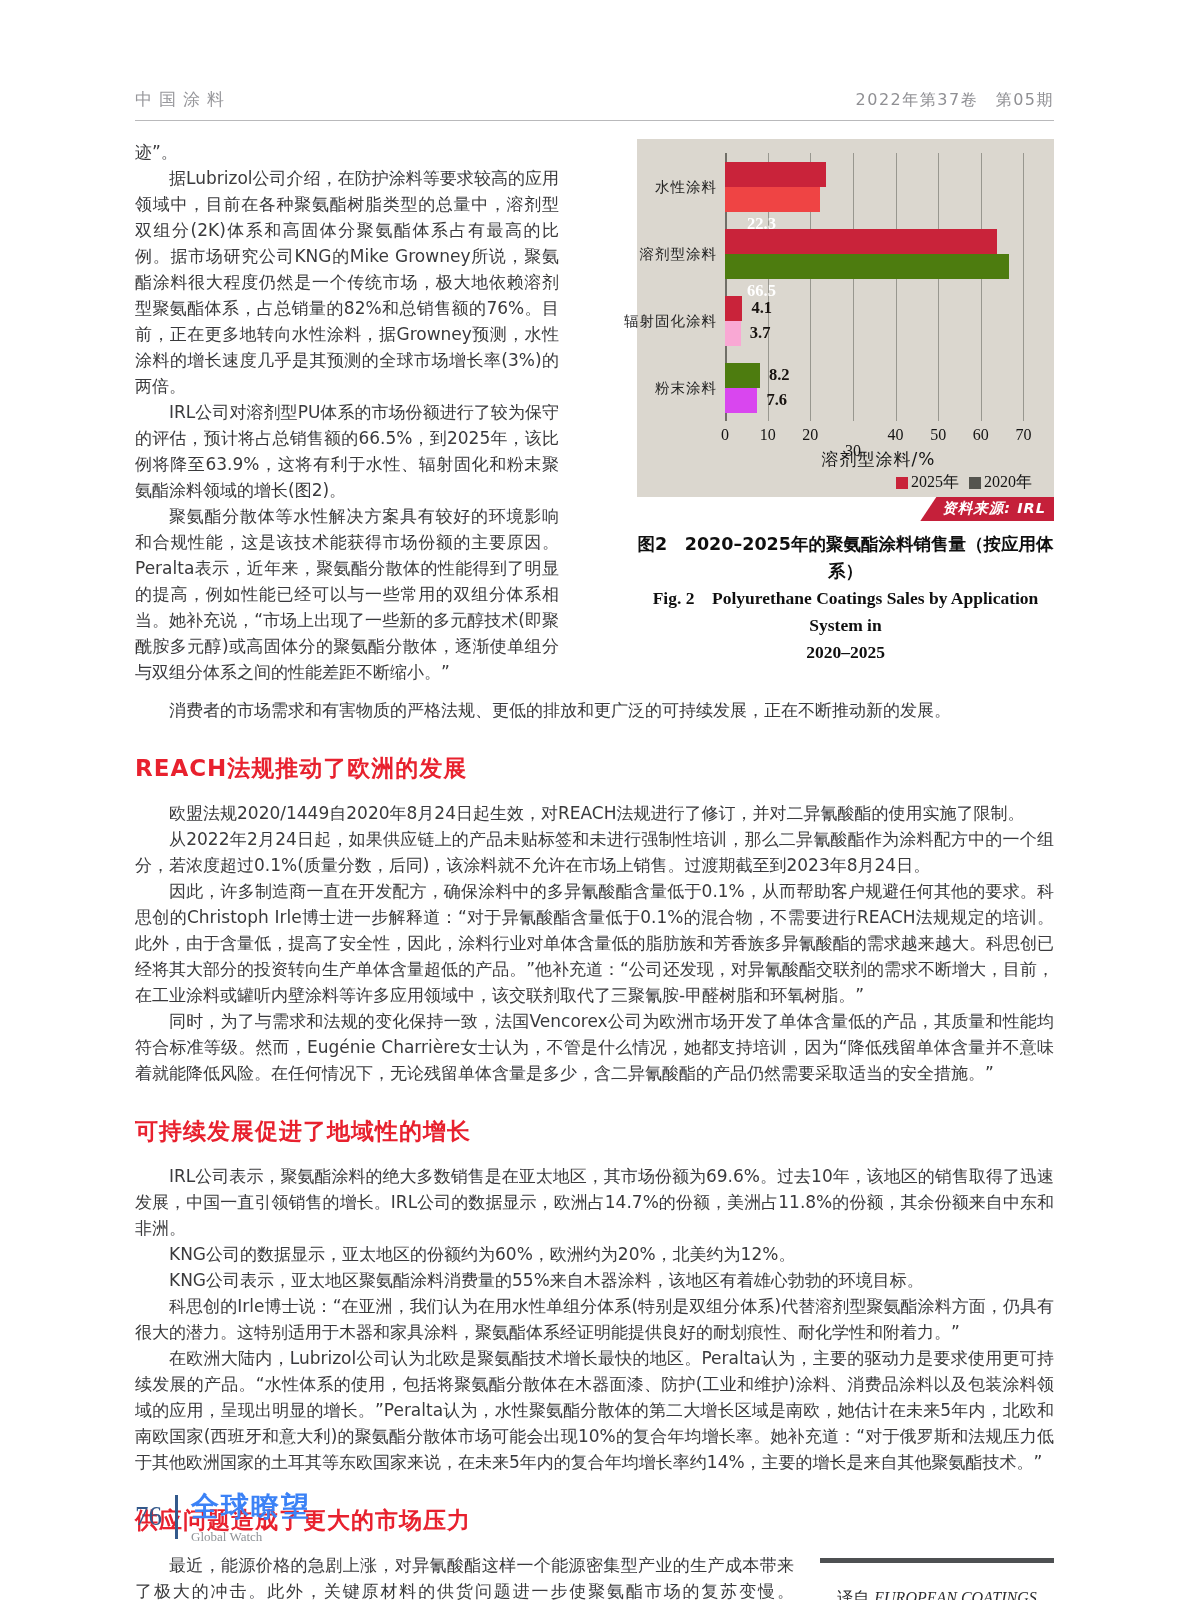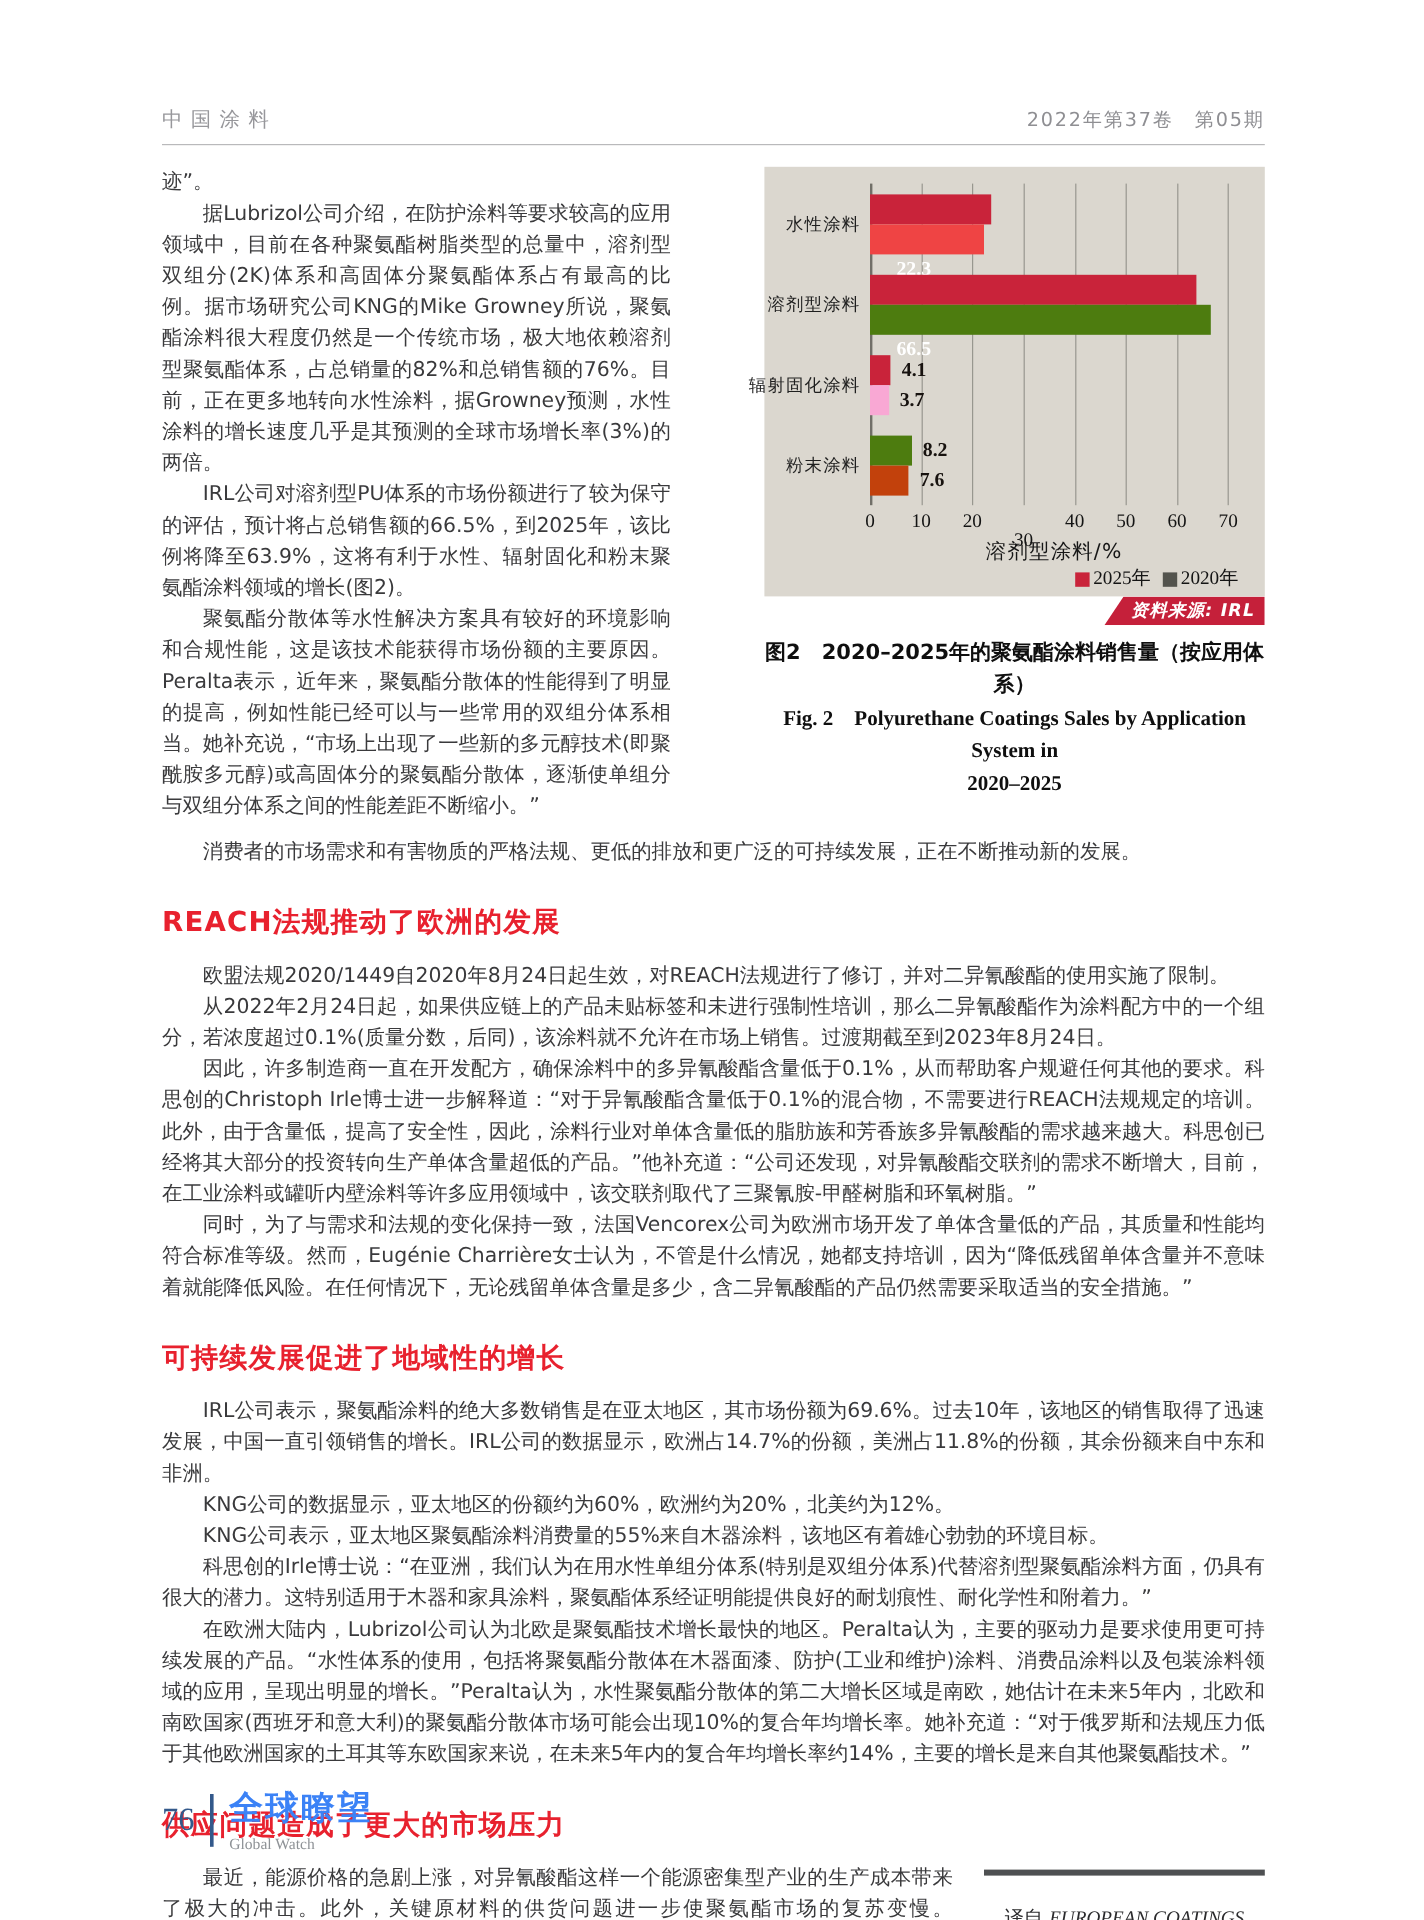--- a/index.html
+++ b/index.html
@@ -130,21 +130,21 @@
                     </div>
                     <div class="bar" style="width: 5.13889%; background: #f9a8d4;">
                       <div class="blab out">3.7</div>
                     </div>
                   </div>
                   <div class="crow">
                     <div class="cat">粉末涂料</div>
                     <div class="bar" style="width: 11.3889%; background: #4d7c0f;">
                       <div class="blab out">8.2</div>
                     </div>
-                    <div class="bar" style="width: 10.5556%; background: #c2410c;">
+                    <div class="bar" style="width: 10.5556%; background: #d946ef;">
                       <div class="blab out">7.6</div>
                     </div>
                   </div>
                 </div>
             </div>
             <div class="xticks" id="xticks">
                 <span style="left: 0%;">0</span>
                 <span style="left: 13.8889%;">10</span>
                 <span style="left: 27.7778%;">20</span>
                 <span style="left: 41.6667%; margin-top: 16px;">30</span>

